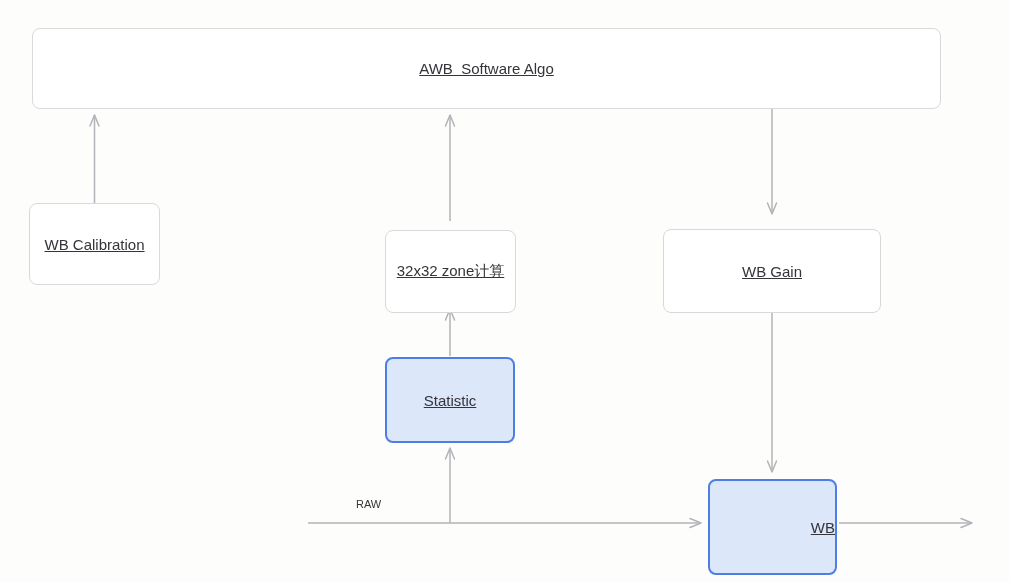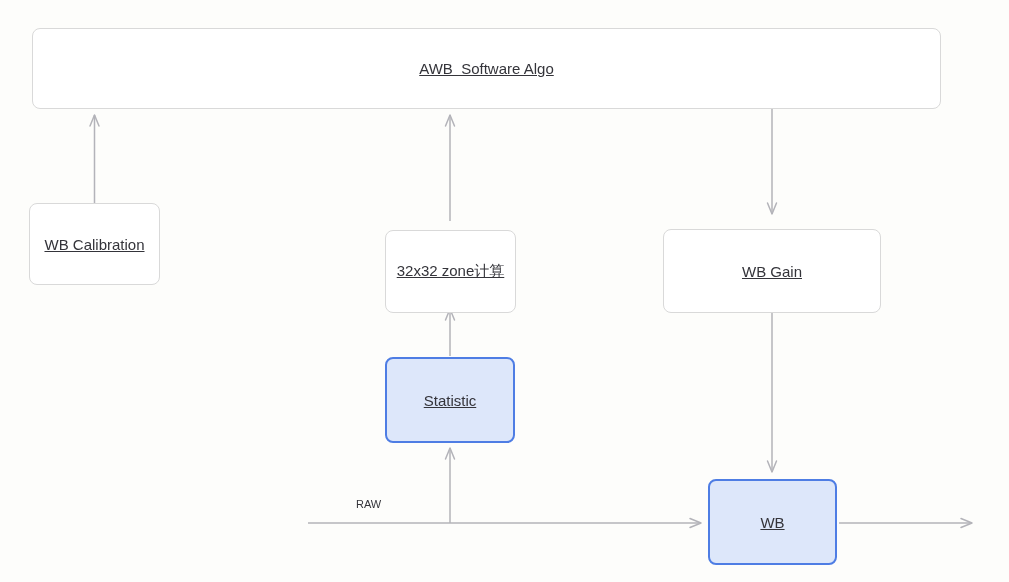--- a/index.html
+++ b/index.html
@@ -102,19 +102,19 @@
   </div>
 
   <div class="node" style="left:663px; top:229px; width:218px; height:84px;">
     <span>WB Gain</span>
   </div>
 
   <div class="node highlight" style="left:385px; top:357px; width:130px; height:86px;">
     <span>Statistic</span>
   </div>
 
-  <div class="node highlight" style="left:708px; top:479px; width:129px; height:86px;">
+  <div class="node highlight" style="left:708px; top:479px; width:129px; height:96px;justify-content:flex-end;">
     <span>WB</span>
   </div>
 
   <div class="edge-label" style="left:356px; top:498px;">RAW</div>
 
 </div>
 
 </body></html>

